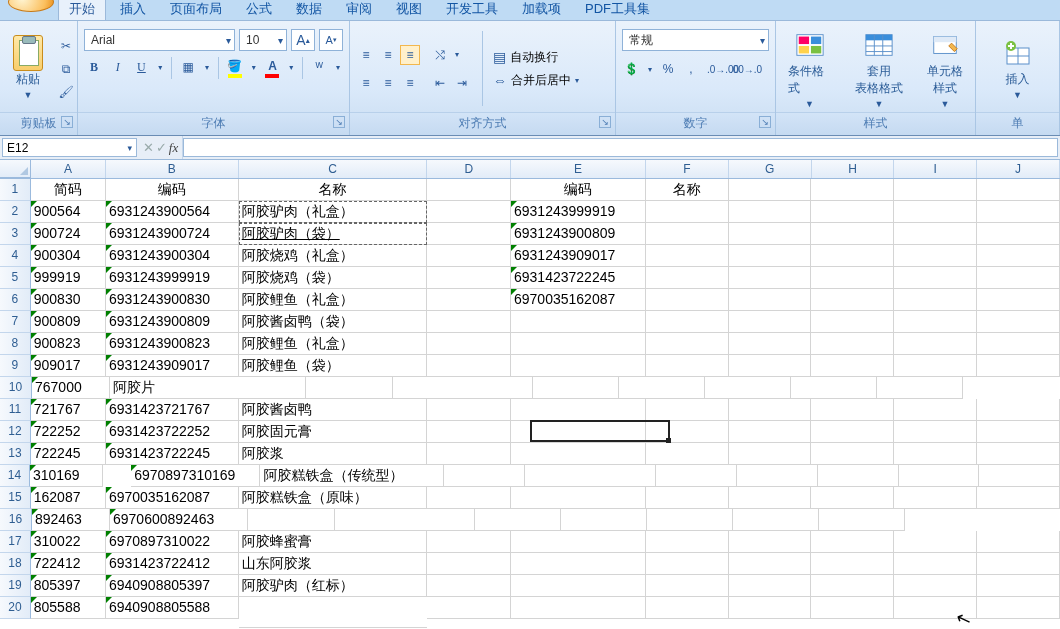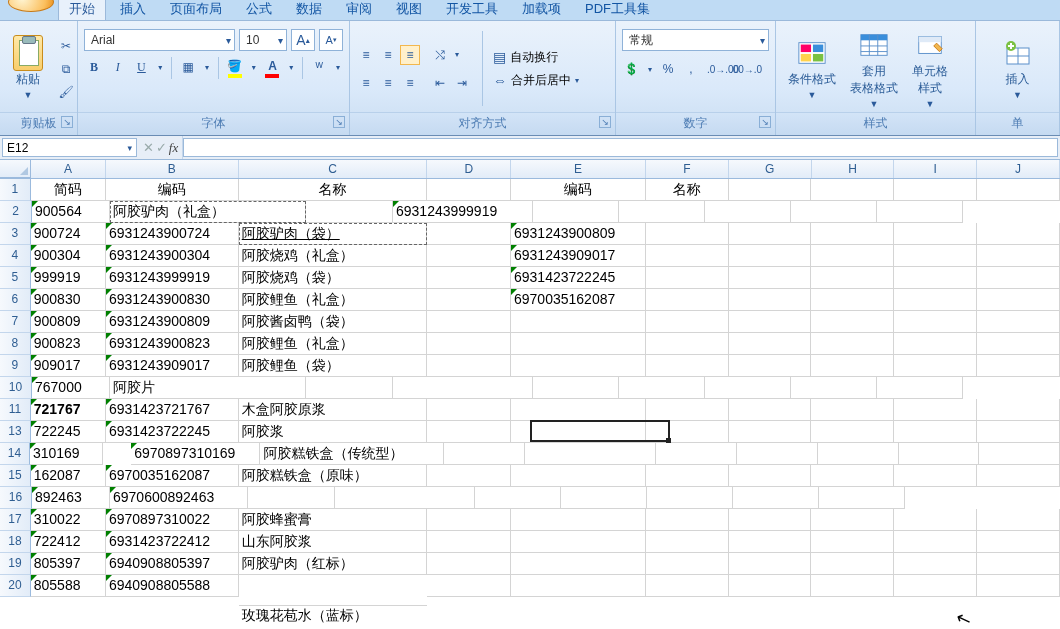--- a/index.html
+++ b/index.html
@@ -191,21 +191,21 @@
         <span class="minibtn">,</span>
         <span style="width:6px"></span>
         <span class="minibtn" style="font-size:10px">.0→.00</span>
         <span class="minibtn" style="font-size:10px">.00→.0</span>
       </div>
     </div>
     <div class="group-title"><span>数字</span><span class="launcher">↘</span></div>
   </div>
 
   <div class="group" style="width:200px">
-    <div class="group-body" style="gap:2px;">
+    <div class="group-body" style="gap:12px;justify-content:center">
       <div class="bigbtn">
         <div class="ic cond-ic">
           <svg viewBox="0 0 32 26">
               <rect x="2" y="2" width="28" height="22" fill="#fff" stroke="#5a8fca"></rect>
               <rect x="4" y="4" width="11" height="8" fill="#f06"></rect>
               <rect x="17" y="4" width="11" height="8" fill="#3a8edb"></rect>
               <rect x="4" y="14" width="11" height="8" fill="#ffd24c"></rect>
               <rect x="17" y="14" width="11" height="8" fill="#7ac142"></rect>
             </svg>
         </div>
@@ -301,20 +301,21 @@
         <div class="cell colw-E" style="width: 140px; text-align: center;">编码</div>
         <div class="cell colw-F" style="width: 86px; text-align: center;">名称</div>
         <div class="cell colw-G" style="width: 86px;"></div>
         <div class="cell colw-H" style="width: 86px;"></div>
         <div class="cell colw-I" style="width: 86px;"></div>
         <div class="cell colw-J" style="width: 86px;"></div>
       </div>
       <div class="row">
         <div class="rh">2</div>
         <div class="cell colw-A" style="width: 78px;">900564<span class="greentri"></span></div>
+        <div class="cell colw-B" style="width: 138px;">6931243900564<span class="greentri"></span></div>
         <div class="cell colw-C" style="width: 196px; outline: rgb(102, 102, 102) dashed 1px; outline-offset: -1px;">阿胶驴肉（礼盒）</div>
         <div class="cell colw-D" style="width: 87px;"></div>
         <div class="cell colw-E" style="width: 140px;">6931243999919<span class="greentri"></span></div>
         <div class="cell colw-F" style="width: 86px;"></div>
         <div class="cell colw-G" style="width: 86px;"></div>
         <div class="cell colw-H" style="width: 86px;"></div>
         <div class="cell colw-I" style="width: 86px;"></div>
         <div class="cell colw-J" style="width: 86px;"></div>
       </div>
       <div class="row">
@@ -415,23 +416,36 @@
         <div class="cell colw-D" style="width: 87px;"></div>
         <div class="cell colw-E" style="width: 140px;"></div>
         <div class="cell colw-F" style="width: 86px;"></div>
         <div class="cell colw-G" style="width: 86px;"></div>
         <div class="cell colw-H" style="width: 86px;"></div>
         <div class="cell colw-I" style="width: 86px;"></div>
         <div class="cell colw-J" style="width: 86px;"></div>
       </div>
       <div class="row">
         <div class="rh">11</div>
-        <div class="cell colw-A" style="width: 78px; font-weight: bold;">721767<span class="greentri"></span></div>
+        <div class="cell colw-A" style="width: 78px;">721767<span class="greentri"></span></div>
         <div class="cell colw-B" style="width: 138px;">6931423721767<span class="greentri"></span></div>
-        <div class="cell colw-C" style="width: 196px;">木盒阿胶原浆</div>
+        <div class="cell colw-C" style="width: 196px;">阿胶酱卤鸭</div>
+        <div class="cell colw-D" style="width: 87px;"></div>
+        <div class="cell colw-E" style="width: 140px;"></div>
+        <div class="cell colw-F" style="width: 86px;"></div>
+        <div class="cell colw-G" style="width: 86px;"></div>
+        <div class="cell colw-H" style="width: 86px;"></div>
+        <div class="cell colw-I" style="width: 86px;"></div>
+        <div class="cell colw-J" style="width: 86px;"></div>
+      </div>
+      <div class="row">
+        <div class="rh">12</div>
+        <div class="cell colw-A" style="width: 78px;">722252<span class="greentri"></span></div>
+        <div class="cell colw-B" style="width: 138px;">6931423722252<span class="greentri"></span></div>
+        <div class="cell colw-C" style="width: 196px;">阿胶固元膏</div>
         <div class="cell colw-D" style="width: 87px;"></div>
         <div class="cell colw-E" style="width: 140px;"></div>
         <div class="cell colw-F" style="width: 86px;"></div>
         <div class="cell colw-G" style="width: 86px;"></div>
         <div class="cell colw-H" style="width: 86px;"></div>
         <div class="cell colw-I" style="width: 86px;"></div>
         <div class="cell colw-J" style="width: 86px;"></div>
       </div>
       <div class="row">
         <div class="rh">13</div>

